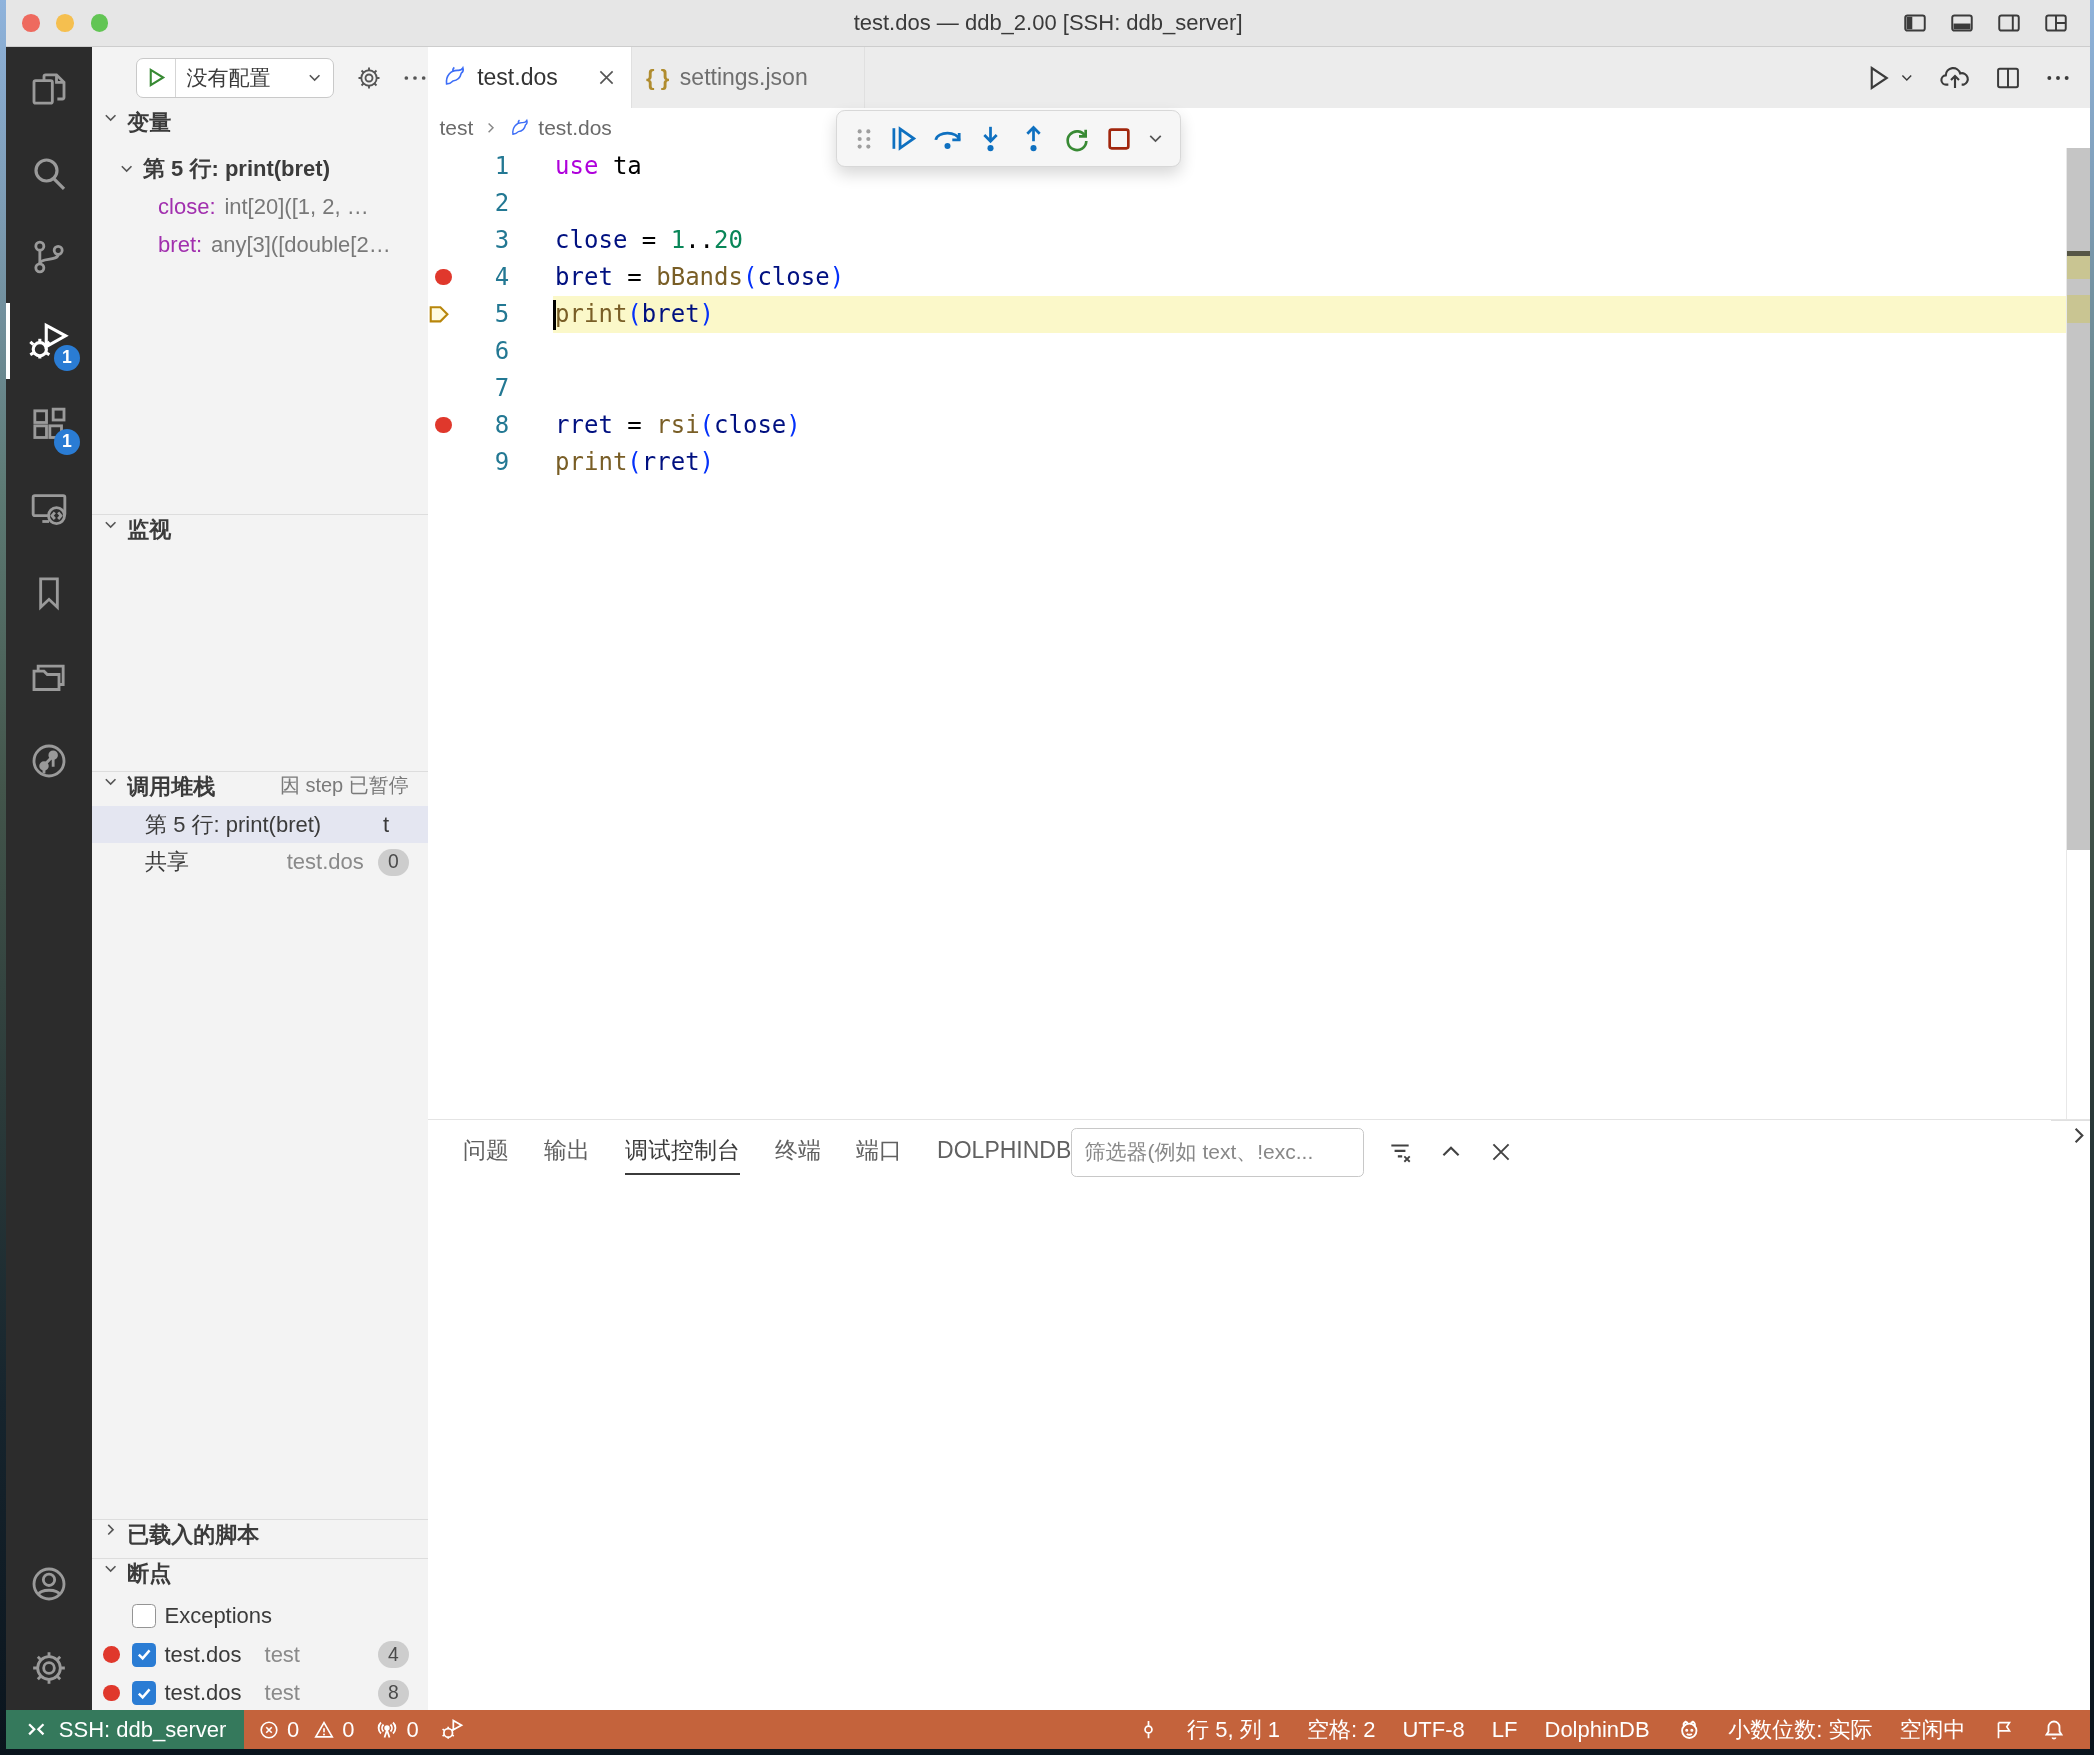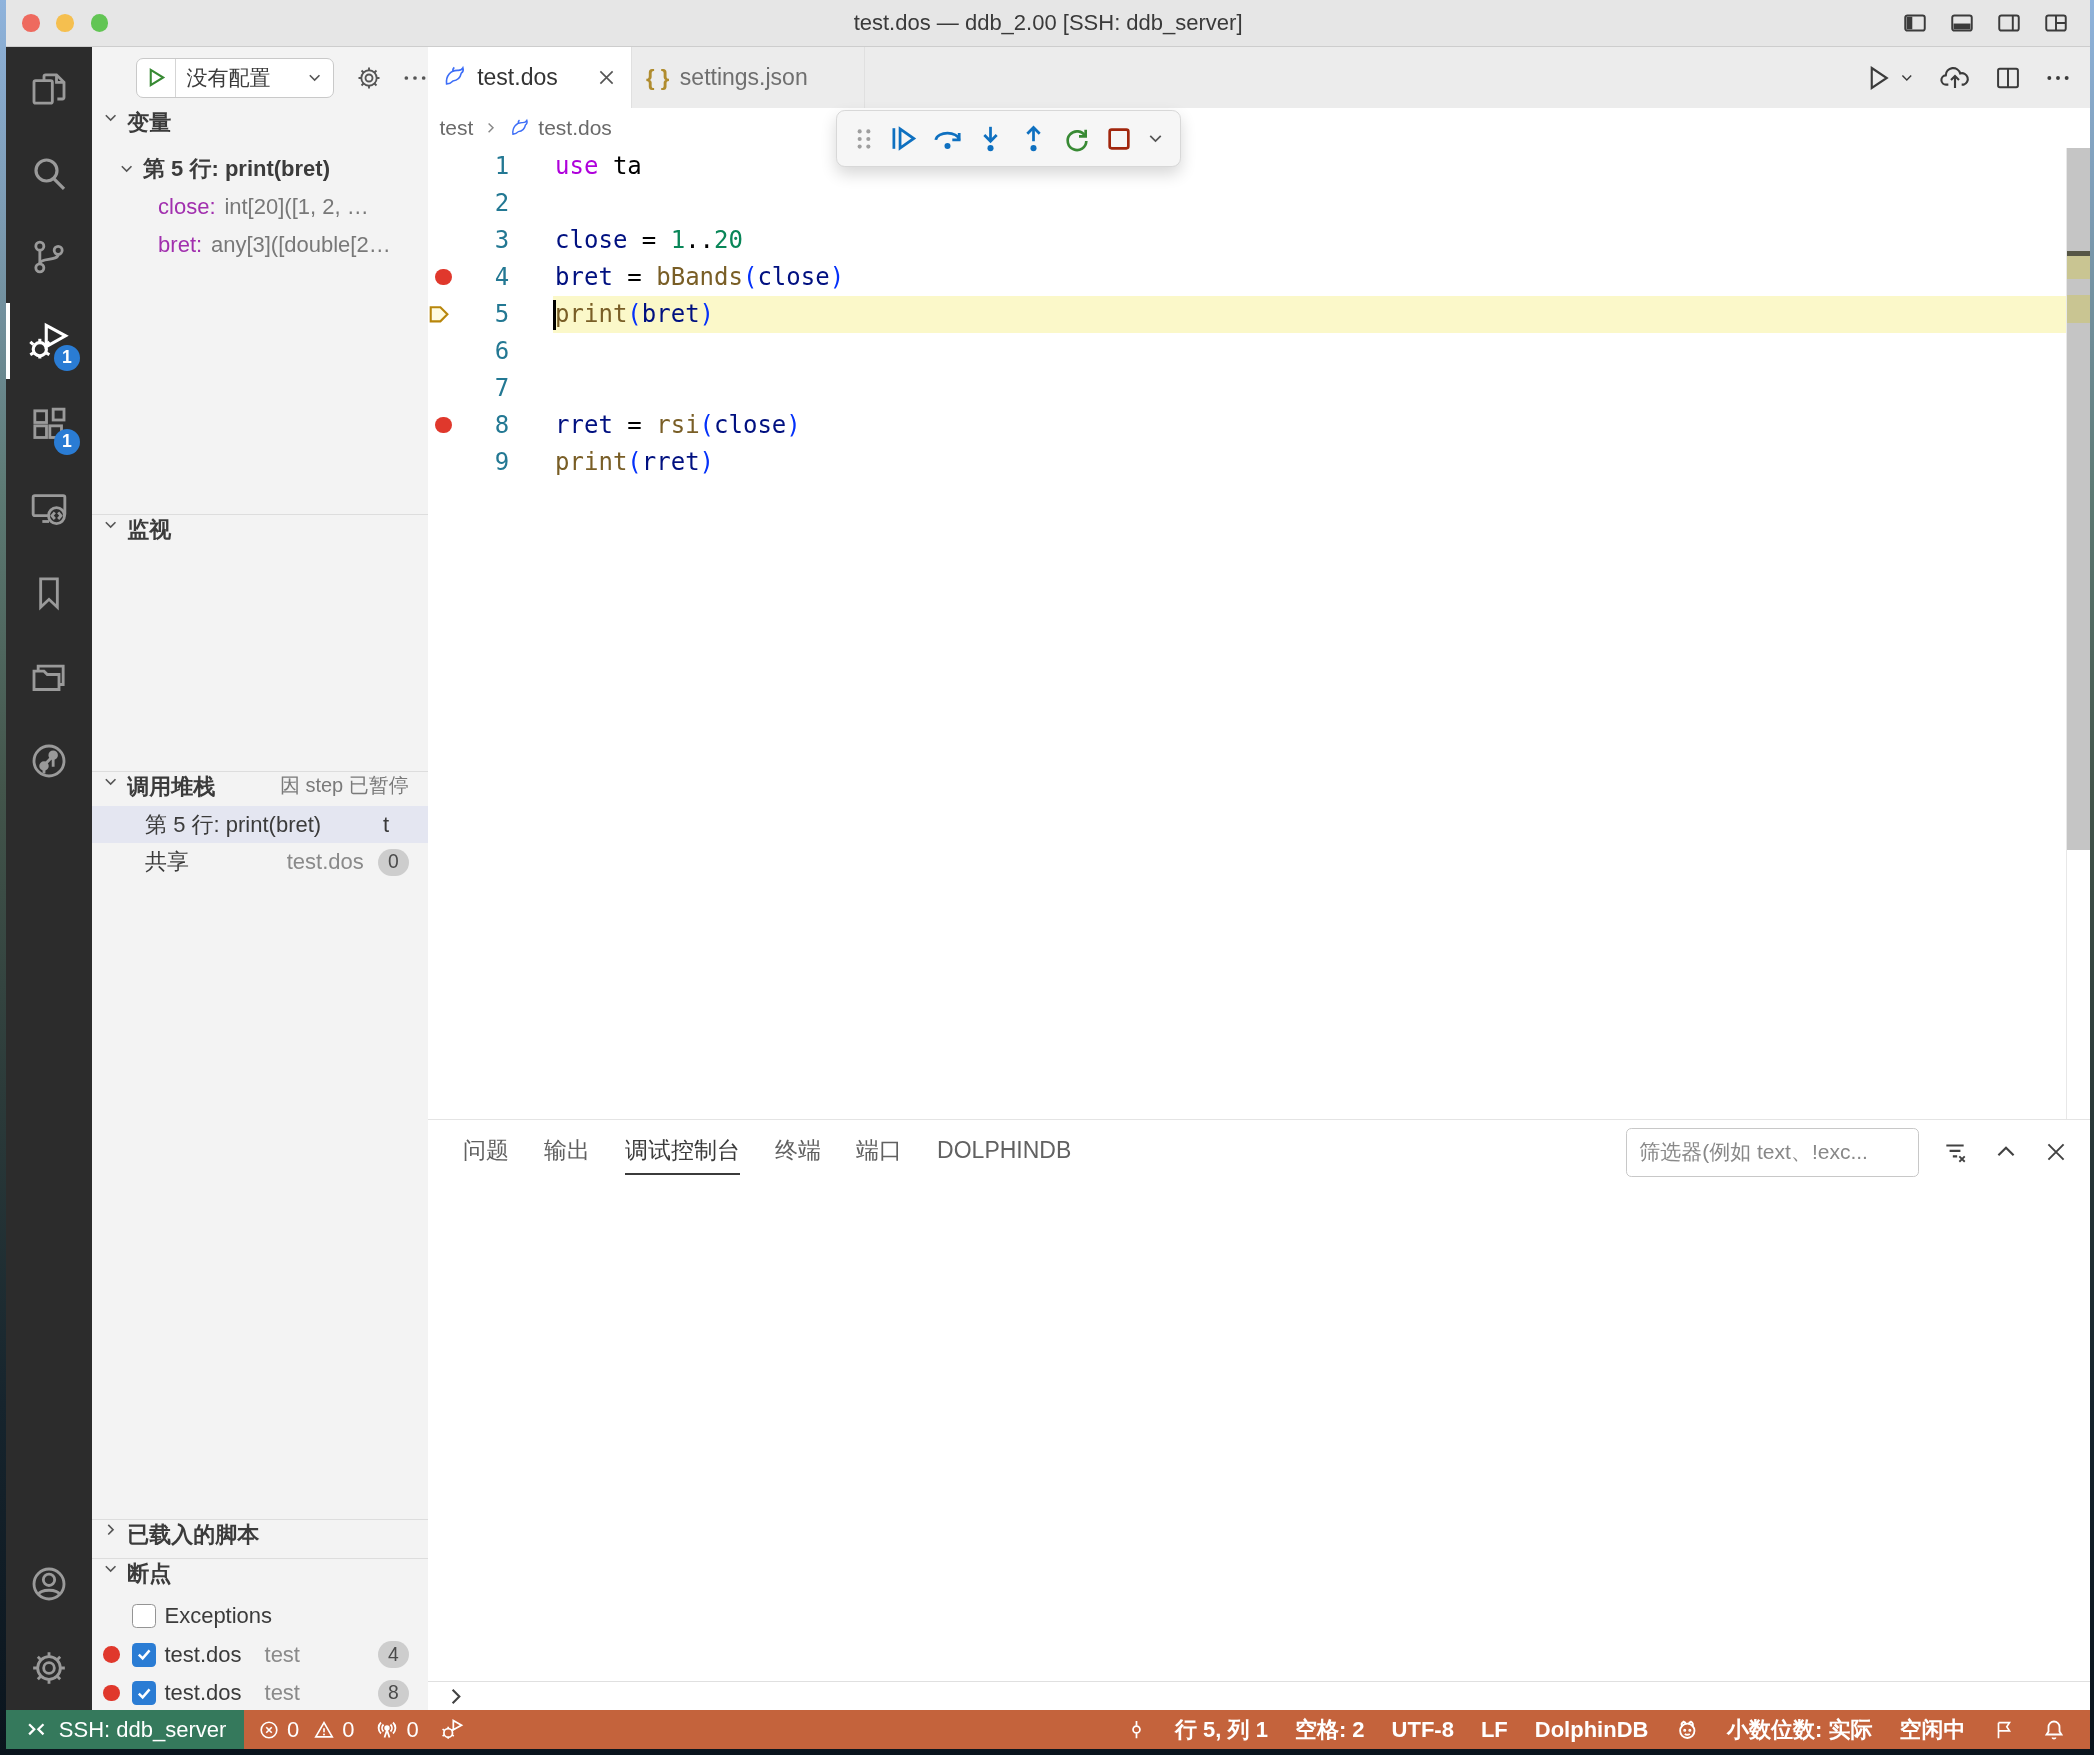--- a/index.html
+++ b/index.html
@@ -76,37 +76,37 @@
 .cursor { position:absolute; left:-1.8px; top:3.5px; width:2.6px; height:30px; background:#000; }
 .tok-kw{color:#af00db;} .tok-var{color:#001080;} .tok-fn{color:#795e26;} .tok-num{color:#098658;} .tok-pln{color:#000;} .tok-par{color:#0431fa;}
 .scrollbar { position:absolute; top:0; right:0; bottom:0; width:24.6px; background:#fff; border-left:0.9px solid #e8e8e8; z-index:2; }
 .sthumb { position:absolute; left:0.9px; right:0; top:0; height:702px; background:#c5c5c5; }
 .smark1 { position:absolute; left:0.9px; right:0; top:103px; height:5.3px; background:#565646; }
 .smark2 { position:absolute; left:0.9px; right:0; top:108px; height:23px; background:#c9c592; }
 .smark3 { position:absolute; left:0.9px; right:0; top:147px; height:28px; background:#c9c592; }
 
 .dbgbar { position:absolute; left:830px; top:110px; width:345px; height:57px; background:#f6f6f6; border:0.9px solid #d8d8d8; border-radius:8.8px; box-shadow:0 7px 16px rgba(0,0,0,.16); display:flex; align-items:center; justify-content:space-between; padding:0 14px; z-index:20; }
 
-.panel { height:591px; flex:none; border-top:1.8px solid #e4e4e4; display:flex; flex-direction:column; background:#fff; }
+.panel { height:591px; flex:none; border-top:1.8px solid #e4e4e4; display:flex; flex-direction:row; background:#fff; }
 .panelhead { height:64px; flex:none; display:flex; align-items:center; padding:0 21px 0 35px; }
 .ptabs { display:flex; gap:35px; align-items:center; }
 .ptab { height:46px; line-height:43px; font-size:23px; color:#616161; border-bottom:2.6px solid transparent; white-space:nowrap; }
 .ptab.active { color:#3b3b3b; border-color:#3b3b3b; }
 .pspacer { flex:1; }
 .filterbox { width:293px; height:49px; border:0.9px solid #c8c8c8; border-radius:5.3px; background:#fff; display:flex; align-items:center; padding:0 12.3px; color:#888; font-size:21px; white-space:nowrap; overflow:hidden; }
 .phicons { display:flex; align-items:center; gap:24.6px; margin-left:23px; }
 .panelbody { flex:1; }
 .replrow { height:29px; flex:none; border-top:0.9px solid #e0e0e0; display:flex; align-items:center; padding-left:16px; }
 
 .statusbar { height:39px; flex:none; background:#c4633c; color:#fff; font-size:22px; display:flex; align-items:center; position:relative; }
 .remote { height:100%; background:#35795c; display:flex; align-items:center; gap:10.5px; padding:0 17.6px; flex:none; }
 .sleft { display:flex; align-items:center; gap:21px; margin-left:14px; }
 .spair { display:flex; align-items:center; gap:7px; }
 .sright { position:absolute; right:0; top:0; height:100%; display:flex; align-items:center; gap:27px; padding-right:24.6px; }
-.sitem { white-space:nowrap;font-weight:bold; }
+.sitem { white-space:nowrap; }
 </style>
 </head>
 <body>
 
 <div class="window">
   <div class="titlebar">
     <div class="traffic">
       <span class="tl red"></span>
       <span class="tl yellow"></span>
       <span class="tl green"></span>

